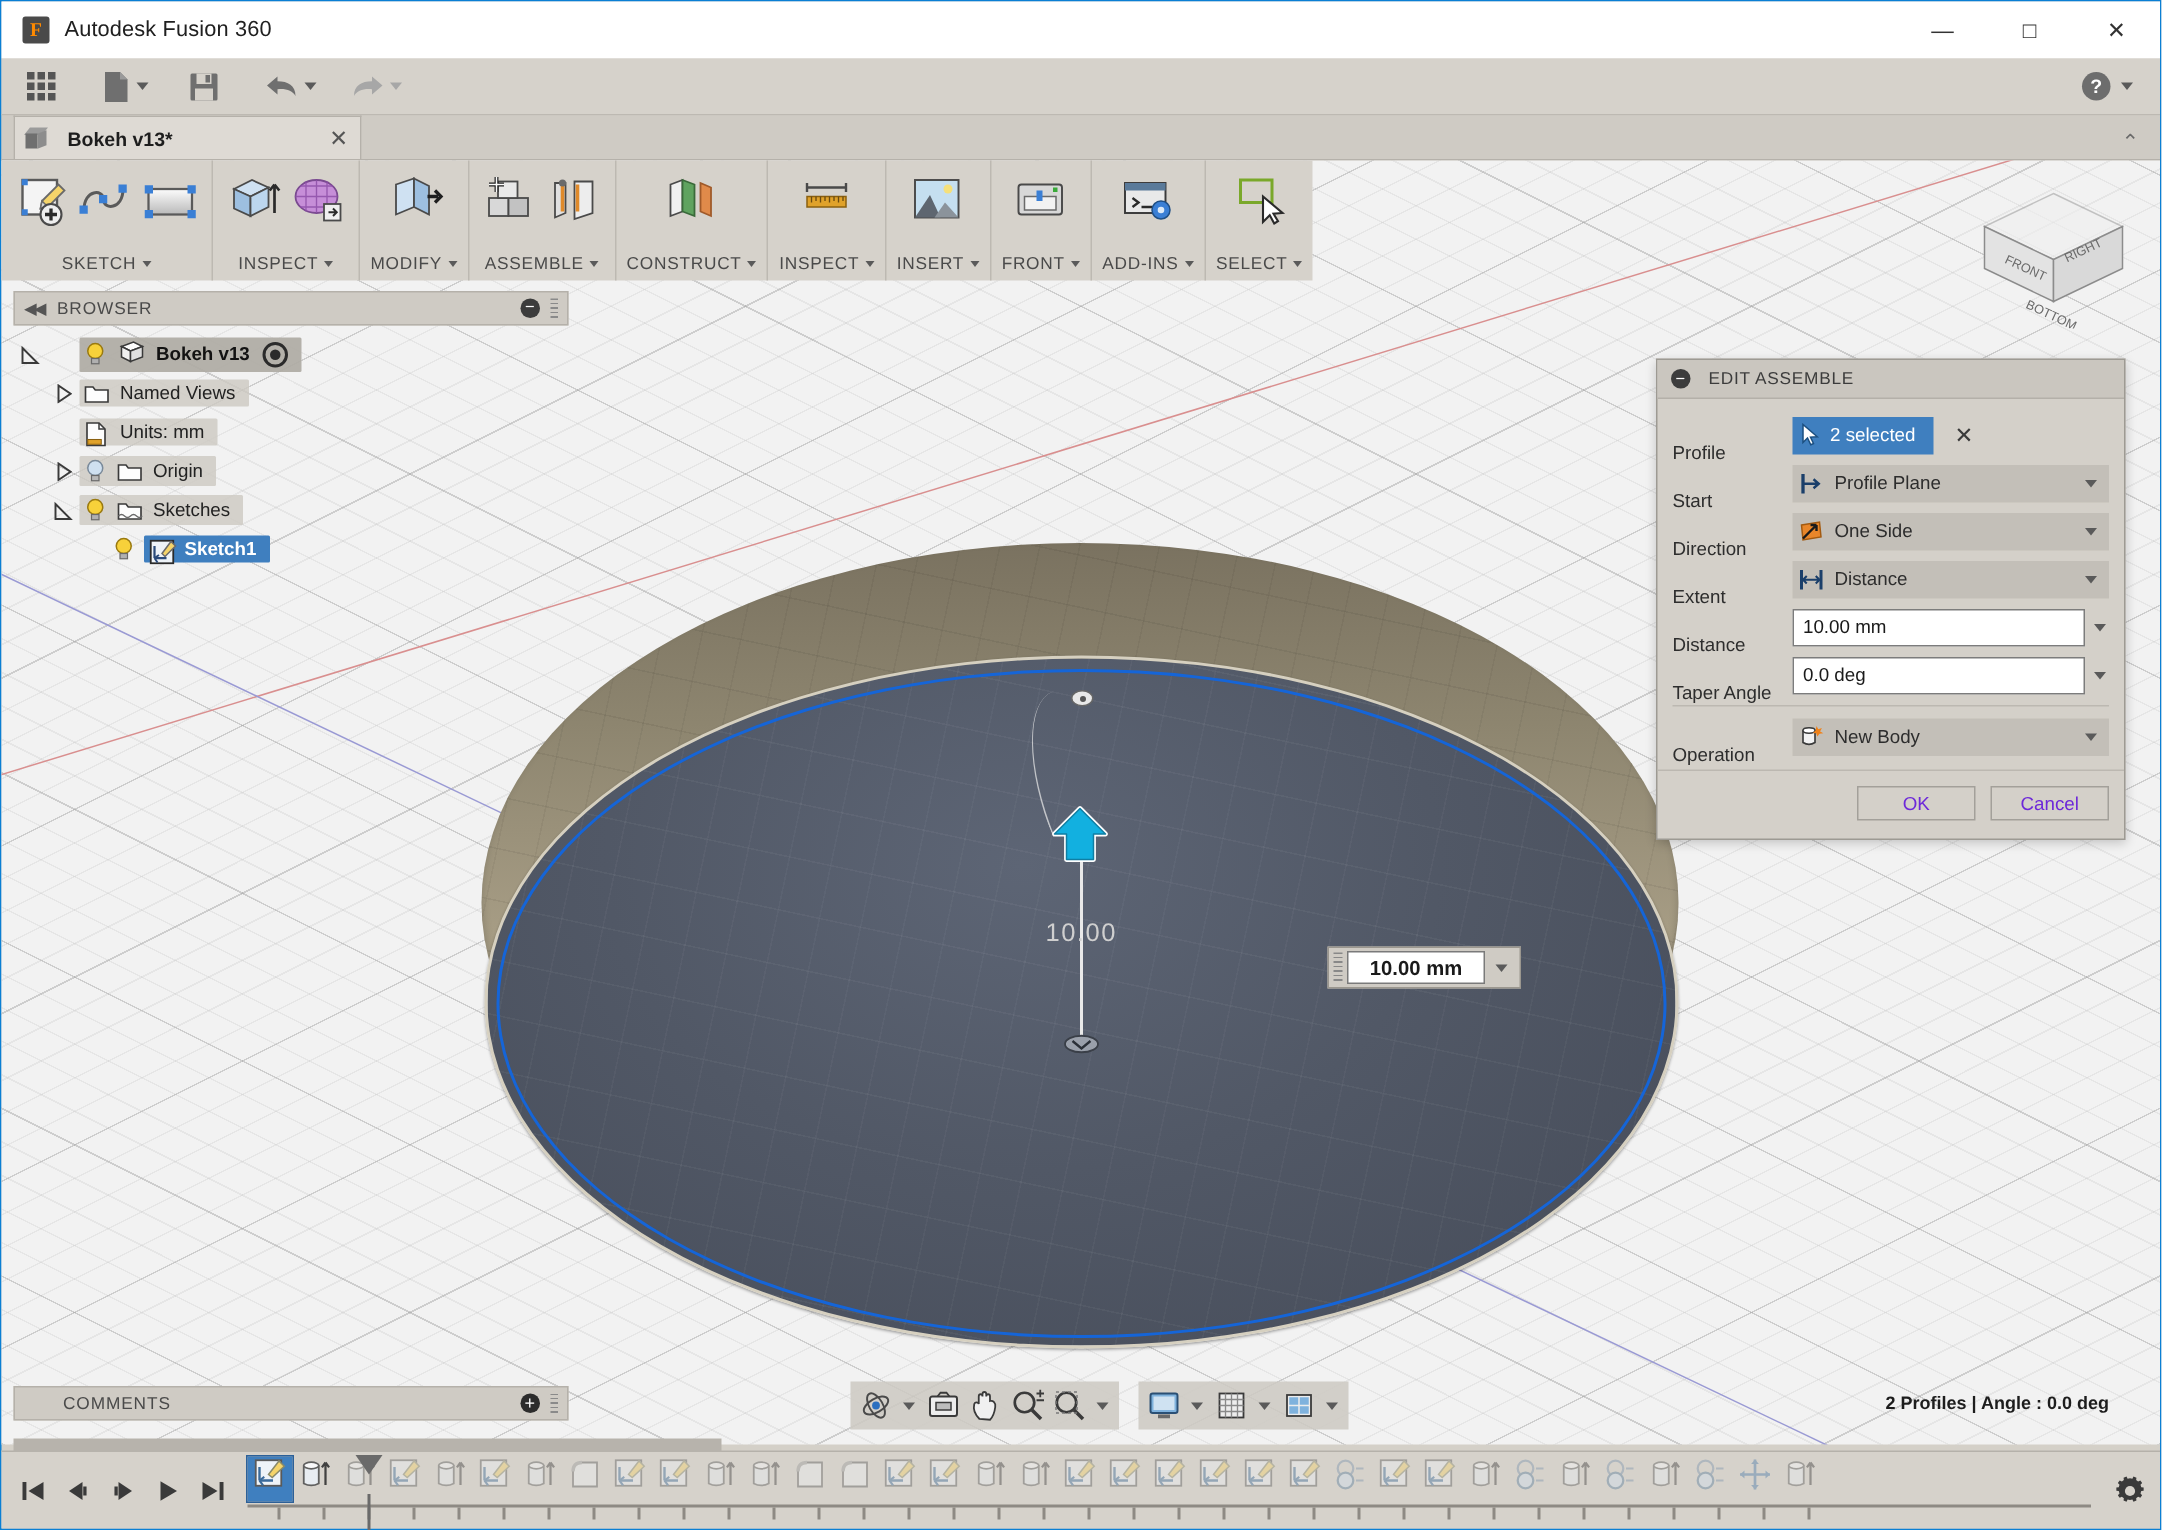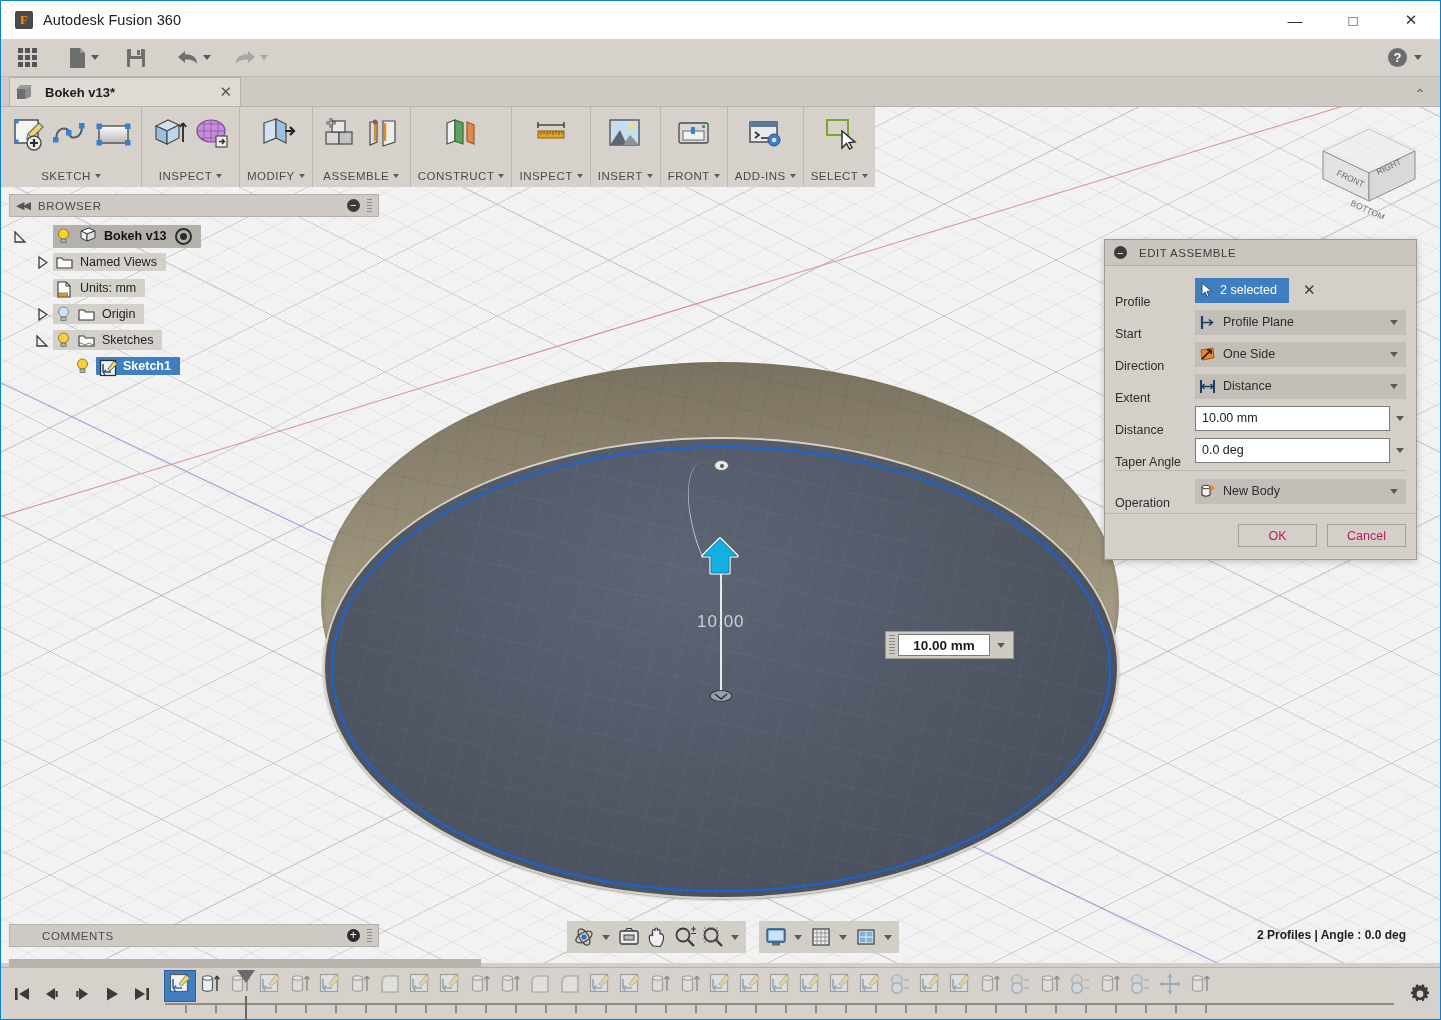--- a/index.html
+++ b/index.html
@@ -263,21 +263,21 @@
     display: flex; align-items: center; padding: 0 6px; font-size: 12.5px; color: #1a1a1a;
   }
   .fld-caret { width: 16px; display:flex; justify-content:center; }
   .dlg-sep { height: 1px; background: #bcb8b1; margin: 4px 0 4px 0; }
   .dlg-foot {
     border-top: 1px solid #bcb8b1; padding: 10px 10px 12px 10px;
     display: flex; justify-content: flex-end; gap: 10px;
   }
   .dbtn {
     width: 79px; height: 23px; background: #d4d0c9; border: 1px solid #a3a09a;
-    font-size: 12.5px; color: #be185d; display: flex; align-items: center;
+    font-size: 12.5px; color: #6d28d9; display: flex; align-items: center;
     justify-content: center;
   }
 
   
   .comments { position: absolute; left: 8px; top: 923px; width: 370px; z-index: 5; }
   .plus-circ {
     margin-left: auto; width: 13px; height: 13px; border-radius: 50%;
     background: #2c2c2c; color: #fff; font-size: 12px; line-height: 11px;
     display: flex; align-items: center; justify-content: center;
   }

